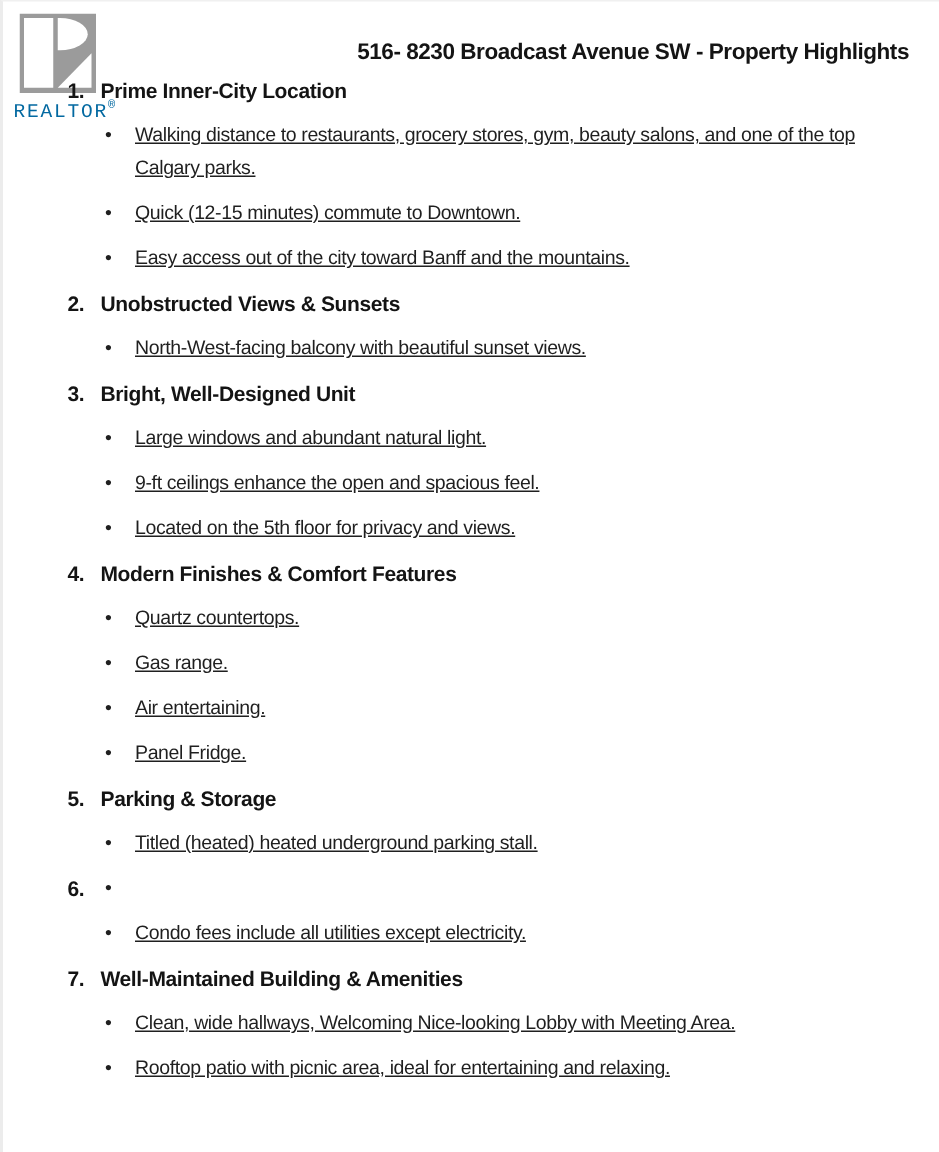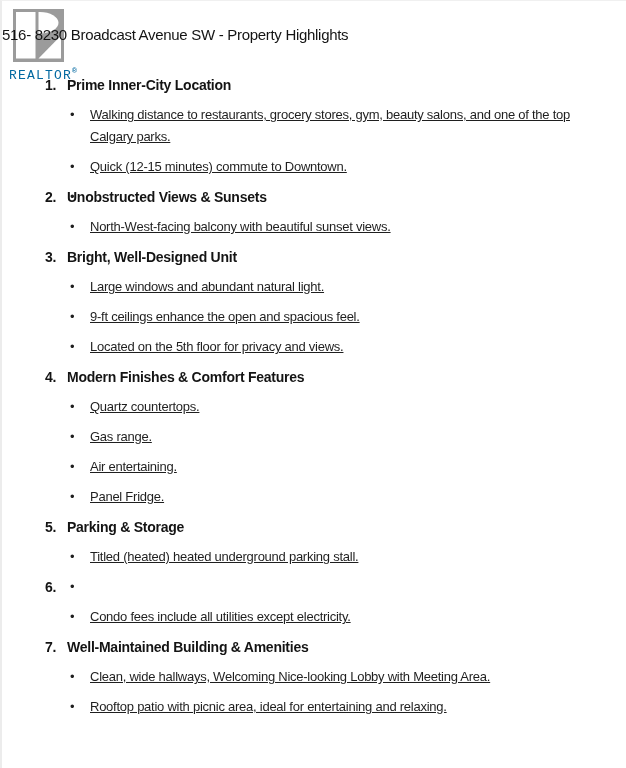--- a/index.html
+++ b/index.html
@@ -21,23 +21,23 @@
     margin-top:4px; margin-left:-4px;
     font-size:13px; letter-spacing:1.2px;
     color:#0369a1; white-space:nowrap;font-family:Liberation Mono, monospace;
   }
   .logo-label .reg { font-size:8px; vertical-align:6px; letter-spacing:0; }
 
   
   .content { position:relative; z-index:1; }
 
   .title {
-    width:604px; padding-top:21px; margin:0 0 26px 0;
-    text-align:left;
-    font-size:15px; font-weight:normal; letter-spacing:-0.3px;
+    width:604px; padding-top:21px; margin:0 0 1px 0;
+    text-align:right;
+    font-size:15px; font-weight:bold; letter-spacing:-0.3px;
     line-height:26px; color:#141414;
   }
 
   .h {
     display:flex; padding-left:43px; margin:0 0 8px 0;
     font-size:14px; font-weight:bold; letter-spacing:-0.25px;
     line-height:22px; color:#141414;
   }
   .num { width:22px; flex:none; }
 
@@ -73,20 +73,21 @@
     <div class="b">
       <span class="dot">•</span>
       <span class="bt">Walking distance to restaurants, grocery stores, gym, beauty salons, and one of the top Calgary parks.</span>
     </div>
     <div class="b">
       <span class="dot">•</span>
       <span class="bt">Quick (12-15 minutes) commute to Downtown.</span>
     </div>
     <div class="b">
       <span class="dot">•</span>
+      <span class="bt">Easy access out of the city toward Banff and the mountains.</span>
     </div>
   </section>
 
   <section>
     <div class="h">
       <span class="num">2.</span>
       <span>Unobstructed Views &amp; Sunsets</span>
     </div>
     <div class="b">
       <span class="dot">•</span>

